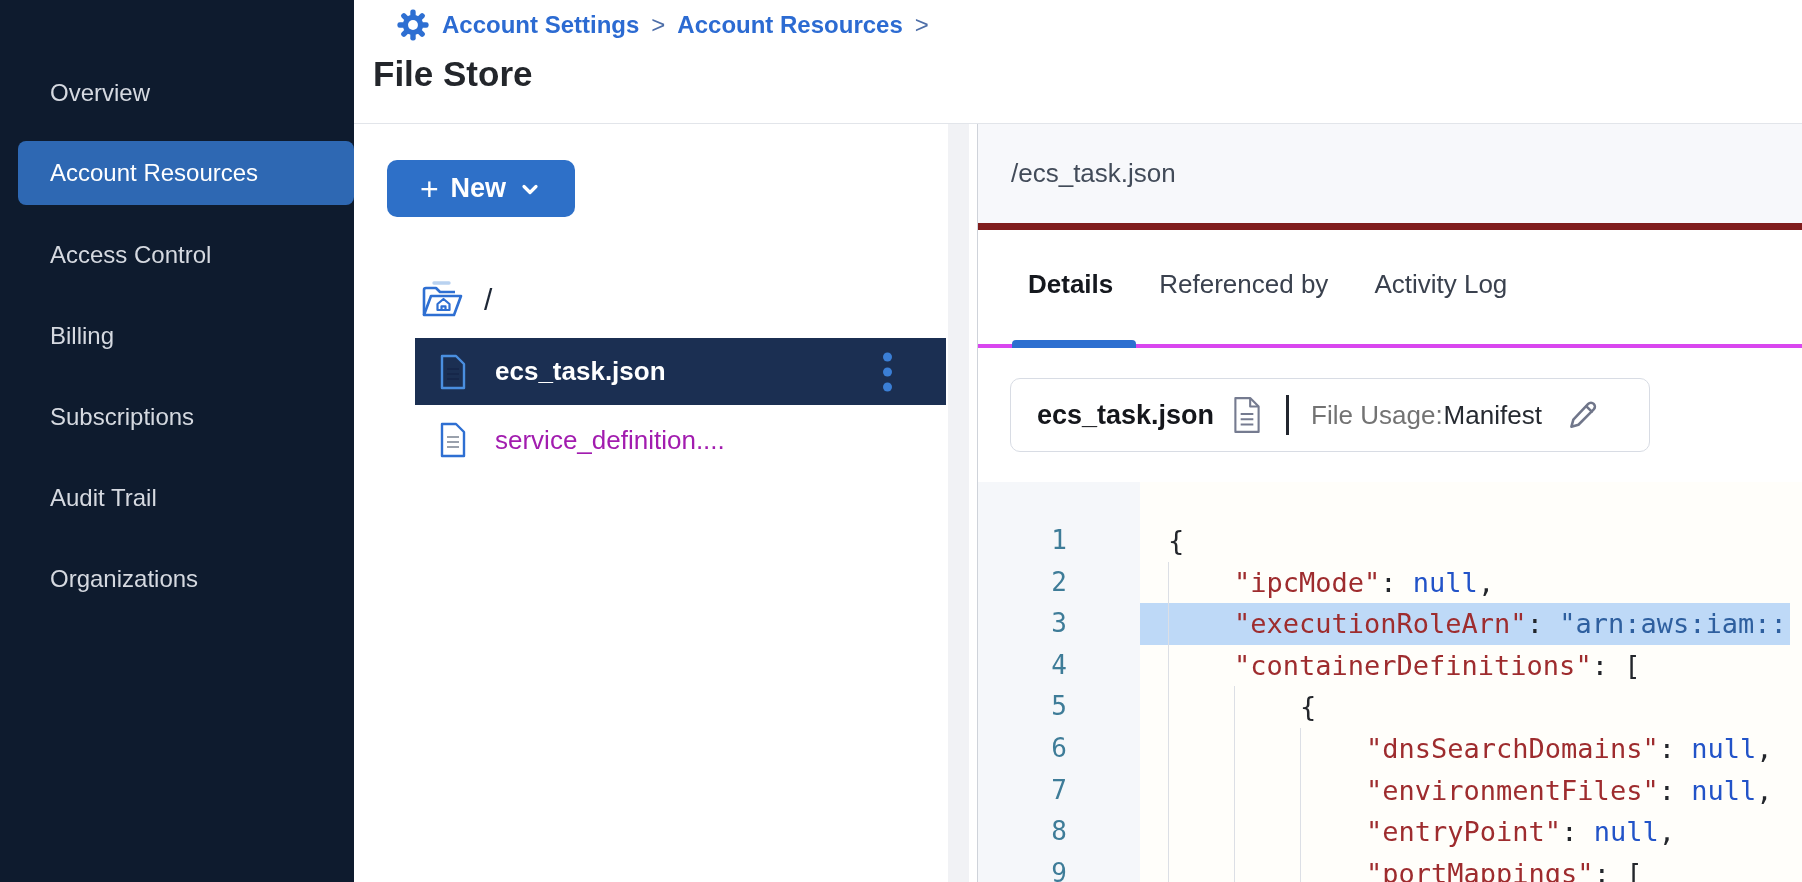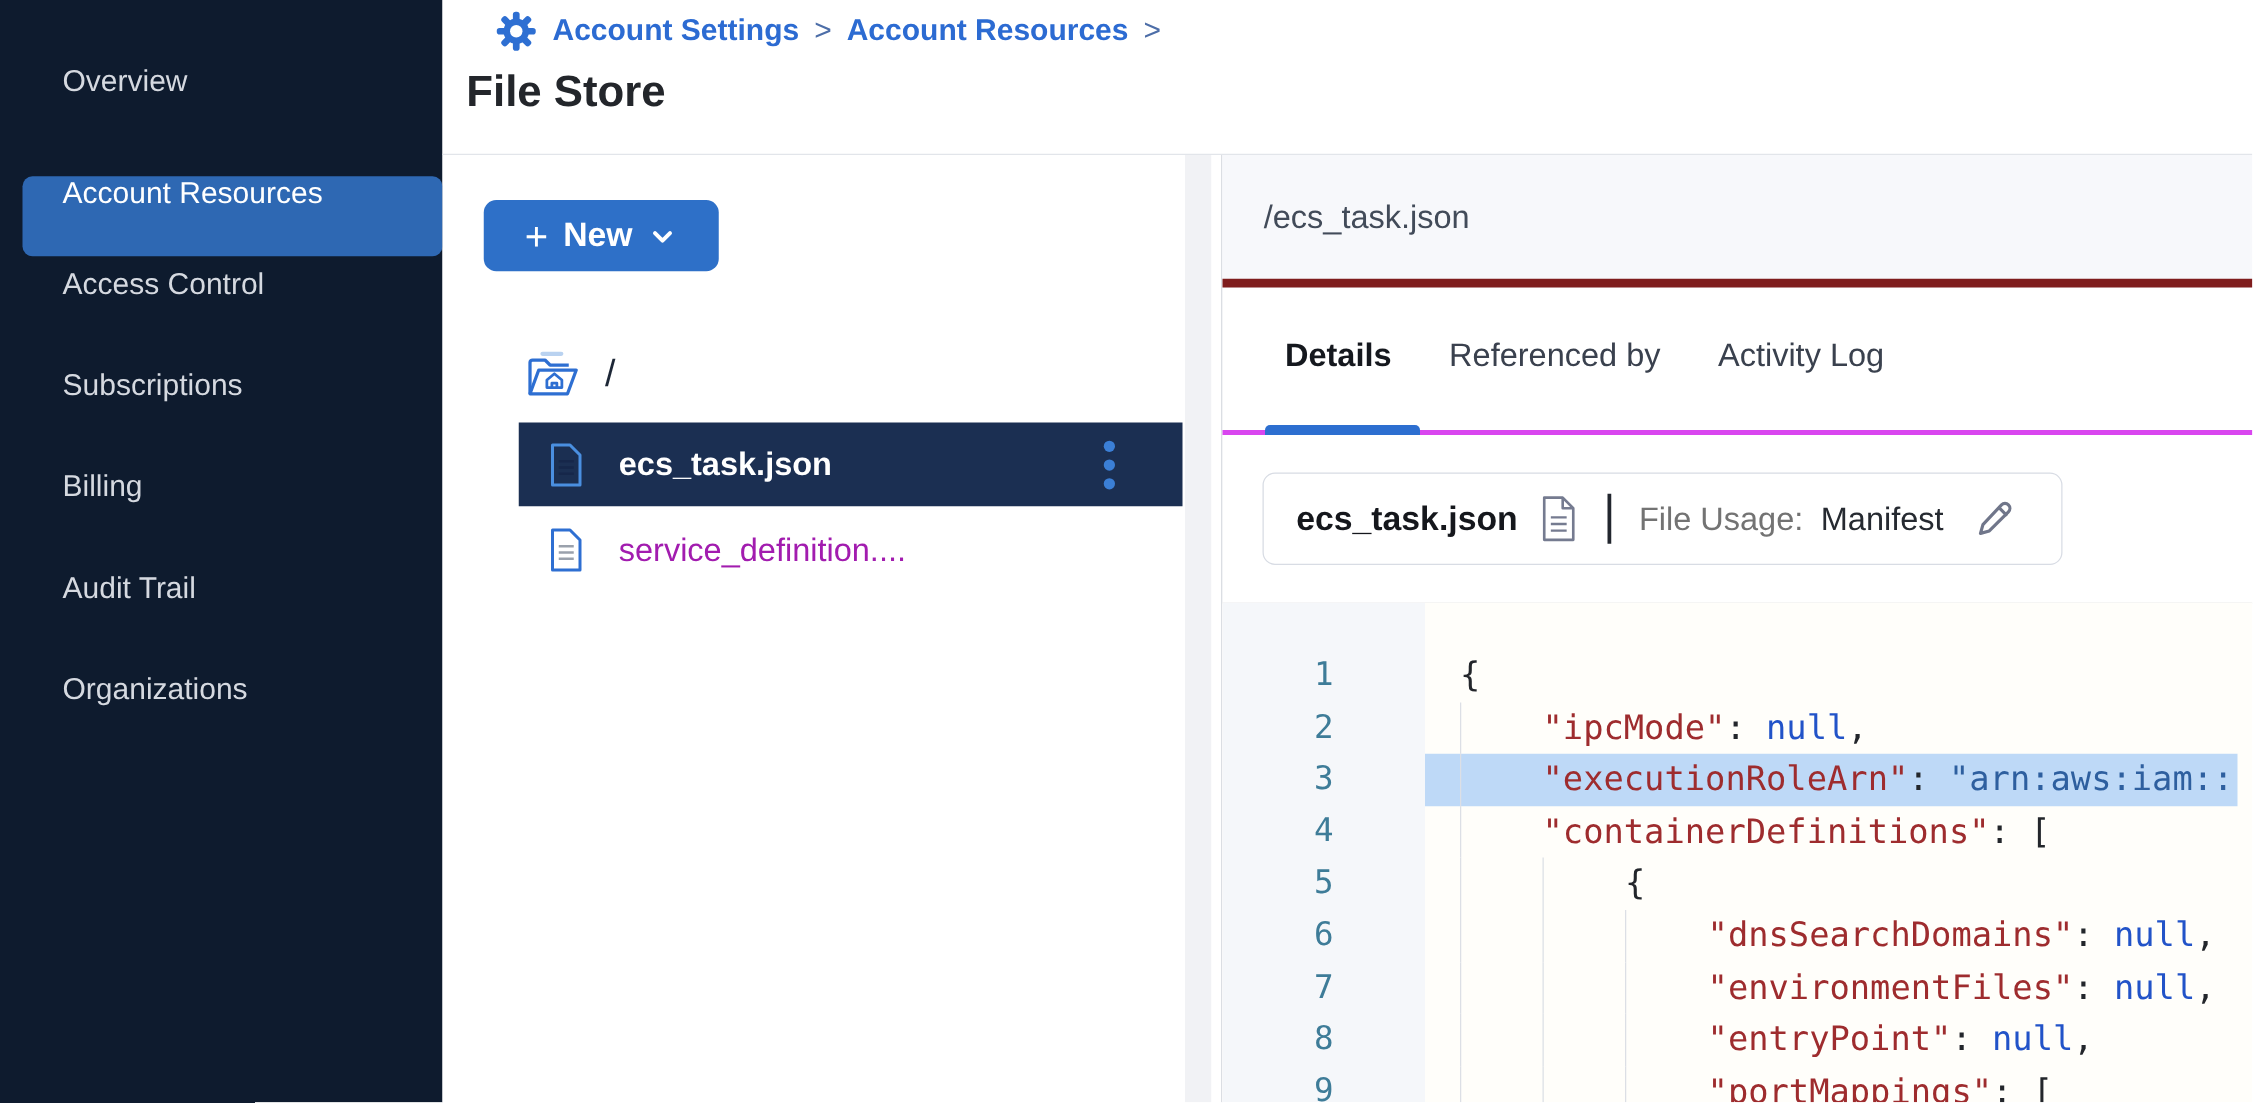--- a/index.html
+++ b/index.html
@@ -2,21 +2,21 @@
 <html><head>
 <meta charset="utf-8">
 <style>
   html,body{margin:0;padding:0;background:#ffffff;}
   .screen{position:relative;width:1802px;height:882px;overflow:hidden;background:#ffffff;
           font-family:"Liberation Sans",sans-serif;-webkit-font-smoothing:antialiased;}
 
   
   .sidebar{position:absolute;left:0;top:0;width:354px;height:882px;background:#0e1b2e;}
   .side-nav{position:absolute;left:0;right:0;top:52px;}
-  .side-item{height:81px;display:flex;align-items:flex-start;color:#d5d9e0;font-size:24px;cursor:pointer;}
+  .side-item{height:81px;display:flex;align-items:center;color:#d5d9e0;font-size:24px;cursor:pointer;}
   .side-item span{padding-left:50px;}
   .side-item.active{background:#2e68b3;color:#ffffff;margin-left:18px;border-radius:8px;height:64px;
                     margin-top:8px;margin-bottom:9px;}
   .side-item.active span{padding-left:32px;font-weight:500;}
 
   
   .header{position:absolute;left:354px;top:0;right:0;height:123px;background:#ffffff;
           border-bottom:1px solid #e2e5ea;}
   .breadcrumb{position:absolute;left:42px;top:8px;display:flex;align-items:center;gap:12px;}
   .crumb{color:#2c6bd2;font-size:24px;font-weight:600;cursor:pointer;}
@@ -54,21 +54,21 @@
   .tab.active{font-weight:700;color:#15181e;}
   .tab-pill{position:absolute;left:34px;bottom:-4px;width:124px;height:8px;background:#2d6fd0;
             border-radius:4px 4px 0 0;}
   .info-section{position:absolute;left:0;right:0;top:221px;height:137px;border-bottom:1px solid #d8dbe0;}
   .info-box{position:absolute;left:32px;top:33px;width:638px;height:72px;border:1.5px solid #d8dce4;
             border-radius:10px;display:flex;align-items:center;background:#ffffff;}
   .info-name{margin-left:26px;font-size:27px;font-weight:700;color:#15171c;}
   .info-doc{margin-left:18px;display:flex;}
   .info-bar{margin-left:24px;width:3px;height:40px;background:#22262e;}
   .usage-label{margin-left:22px;font-size:26px;color:#737373;}
-  .usage-value{margin-left:14px;font-size:26px;color:#262a31;}
+  .usage-value{margin-left:1px;font-size:26px;color:#262a31;}
   .pencil-btn{margin-left:24px;display:flex;cursor:pointer;}
 
   
   .code-area{position:absolute;left:0;right:0;top:358px;bottom:0;background:#fffefa;overflow:hidden;}
   .gutter{position:absolute;left:0;top:0;bottom:0;width:162px;background:#f5f7fa;}
   .gutter-inner{padding-top:38px;}
   .ln{height:41.6px;line-height:41.6px;text-align:center;color:#3e7c98;font-size:26px;
       font-family:"DejaVu Sans Mono",monospace;}
   .code-lines{position:absolute;left:162px;right:0;top:0;bottom:0;overflow:hidden;}
   .code-inner{padding-top:38px;}
@@ -91,24 +91,24 @@
         <div class="side-item">
           <span>Overview</span>
         </div>
         <div class="side-item active">
           <span>Account Resources</span>
         </div>
         <div class="side-item">
           <span>Access Control</span>
         </div>
         <div class="side-item">
+          <span>Billing</span>
+        </div>
+        <div class="side-item">
           <span>Subscriptions</span>
-        </div>
-        <div class="side-item">
-          <span>Billing</span>
         </div>
         <div class="side-item">
           <span>Audit Trail</span>
         </div>
         <div class="side-item">
           <span>Organizations</span>
         </div>
       </div>
   </div>
 

